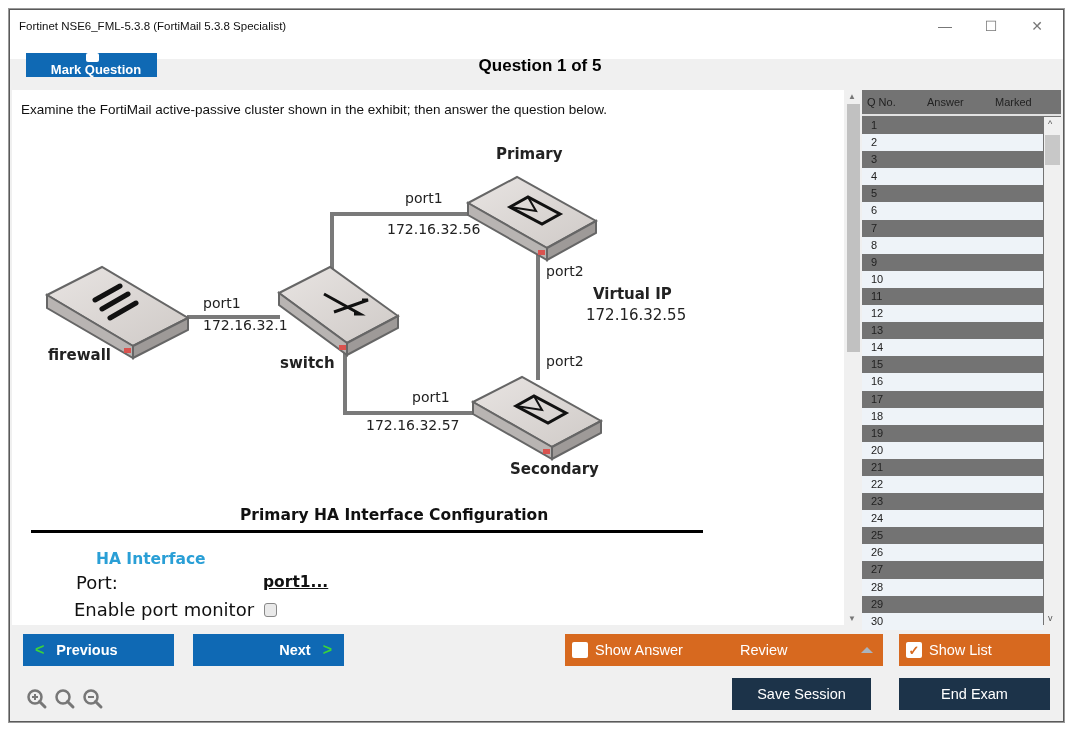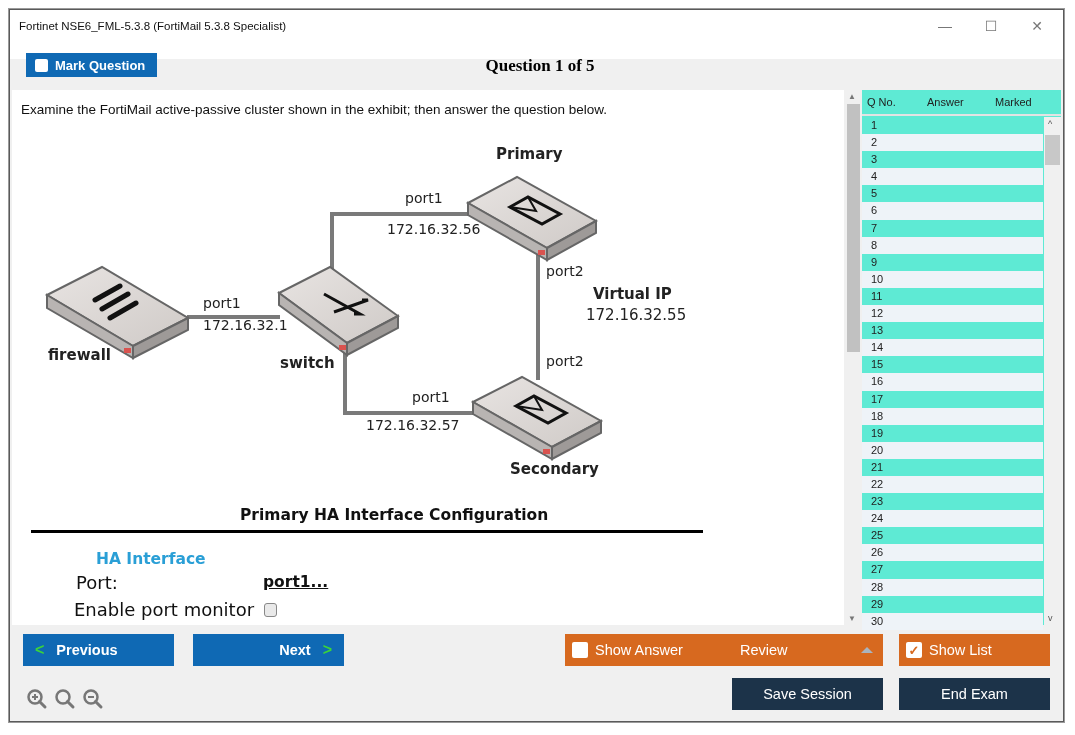--- a/index.html
+++ b/index.html
@@ -16,38 +16,38 @@
   }
   .titlebar .title { position: absolute; left: 9px; top: 10px; font-size: 11.5px; color: #111; }
   .winctl { position: absolute; top: 4px; width: 44px; height: 24px; display: flex; align-items: center; justify-content: center; color: #777; font-size: 14px; }
   .winctl.min { left: 913px; }
   .winctl.max { left: 959px; }
   .winctl.close { left: 1005px; }
 
   .mark-btn {
     position: absolute; left: 16px; top: 43px; width: 131px; height: 24px;
     background: #0f69b4; color: #fff; font-size: 13px; font-weight: bold;
-    display: flex; align-items: center; padding-left: 9px;
+    display: flex; align-items: center; padding-left: 9px; flex-direction: column;
   }
   .mark-btn .cb { width: 13px; height: 13px; background: #fff; border-radius: 2px; margin-right: 7px; }
-  .q-counter { position: absolute; left: 400px; top: 46px; width: 260px; text-align: center; font-size: 17px; font-weight: bold; color: #000; font-family: Liberation Serif, serif; }
+  .q-counter { position: absolute; left: 400px; top: 46px; width: 260px; text-align: center; font-size: 17px; font-weight: bold; color: #000; }
 
   .content {
     position: absolute; left: 2px; top: 80px; width: 832px; height: 535px; background: #fff; overflow: hidden;
   }
   .question-text { position: absolute; left: 9px; top: 12px; font-size: 13.5px; color: #111; }
 
   .left-scroll {
     position: absolute; left: 834px; top: 80px; width: 18px; height: 535px; background: #f0f0f0;
   }
   .left-scroll .arr { position: absolute; left: 4px; font-size: 8px; color: #777; }
   .left-scroll .thumb { position: absolute; left: 3px; top: 14px; width: 13px; height: 248px; background: #c1c1c1; }
 
   .qlist {
-    position: absolute; left: 852px; top: 80px; width: 199px; height: 535px; background: #5eead4;
+    position: absolute; left: 852px; top: 80px; width: 199px; height: 535px; background: #737373;
   }
   .qlist-head {
     position: absolute; left: 0; top: 0; width: 100%; height: 26px; border-bottom: 2px solid #e3e3e3;
     font-size: 11px; color: #222;
   }
   .qlist-head span { position: absolute; top: 6px; }
   .qlist-rows { position: absolute; left: 0; top: 27px; width: 181px; }
   .qrow { height: 17.1px; font-size: 11px; color: #222; padding-left: 9px; line-height: 17px; }
   .qrow:nth-child(even) { background: #eef3f8; }
   .qlist-scroll { position: absolute; left: 182px; top: 27px; width: 17px; height: 508px; background: #f0f0f0; }
@@ -242,21 +242,21 @@
   </div>
   <div class="btn btn-orange" style="left:722px;top:624px;width:151px;padding-left:8px;">
     <span>Review</span>
     <span class="review-caret"></span>
   </div>
   <div class="btn btn-orange" style="left:889px;top:624px;width:151px;padding-left:7px;">
     <span class="cbox">✓</span>
     <span>Show List</span>
   </div>
 
-  <div class="btn btn-navy" style="left:722px;top:668px;width:151px;">
+  <div class="btn btn-navy" style="left:722px;top:668px;width:139px;">
     <span>Save Session</span>
   </div>
   <div class="btn btn-navy" style="left:889px;top:668px;width:151px;">
     <span>End Exam</span>
   </div>
 
   <div class="zoom-icons">
     <svg viewBox="0 0 22 22">
         <circle cx="9" cy="9" r="6.5" fill="none" stroke="#777" stroke-width="2.5"></circle>
         <path d="M13.5 13.5 L19 19" stroke="#777" stroke-width="3" stroke-linecap="round"></path>

